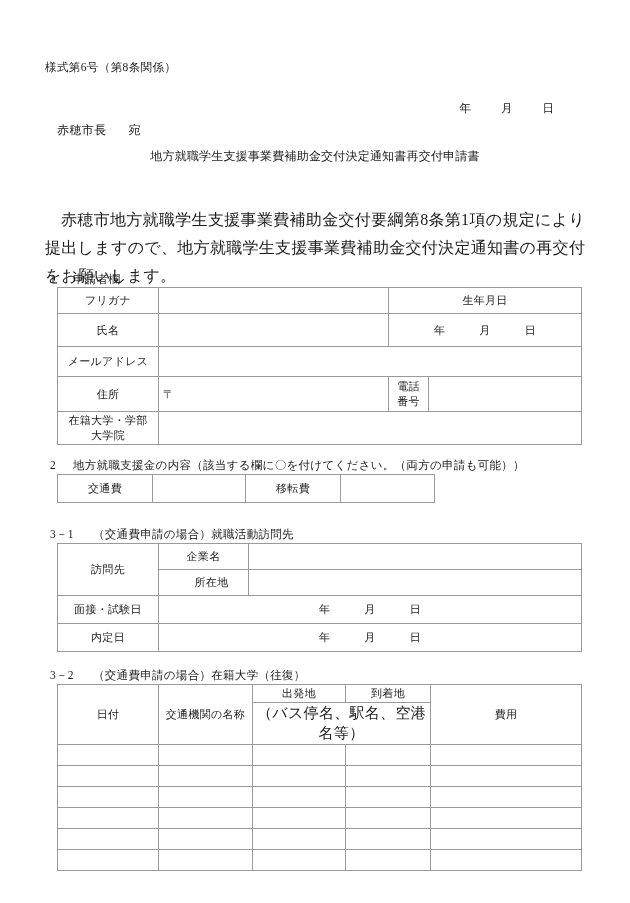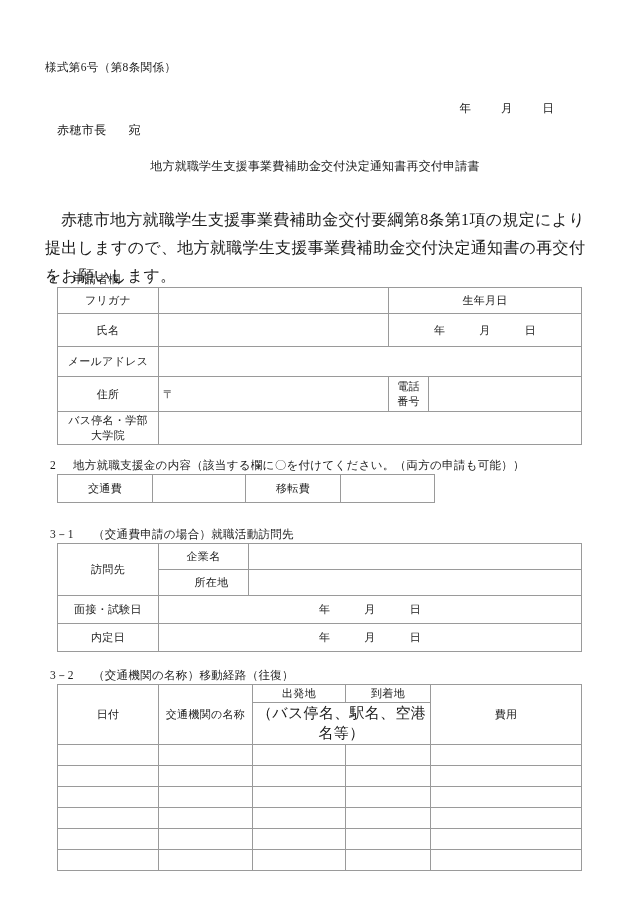--- a/index.html
+++ b/index.html
@@ -52,21 +52,21 @@
     top: 122px;
     font-size: 12px;
     letter-spacing: 0.4px;
     white-space: nowrap;
   }
   .addressee .to { margin-left: 22px; }
 
   .doc-title {
     position: absolute;
     left: 0;
-    top: 158px;
+    top: 148px;
     width: 630px;
     text-align: center;
     font-size: 12px;
     letter-spacing: 0.2px;
     white-space: nowrap;
   }
 
   .body-para {
     position: absolute;
     left: 45px;
@@ -187,21 +187,21 @@
           <span class="postal">〒</span>
         </td>
         <td class="hd tel-cell">
           <span>電話</span><br>
           <span>番号</span>
         </td>
         <td class="blank"></td>
       </tr>
       <tr>
         <td class="hd two-line" style="height:32px;">
-          <span>バス停名・学部</span><br>
+          <span>在籍大学・学部</span><br>
           <span>大学院</span>
         </td>
         <td class="blank" colspan="3"></td>
       </tr>
     </tbody>
   </table>
 
   <div class="sec-label" style="left:50px; top:458px;">
     <span class="num">2</span><span class="txt">地方就職支援金の内容（該当する欄に〇を付けてください。（両方の申請も可能））</span>
   </div>
@@ -252,21 +252,21 @@
       <tr>
         <td class="hd" style="height:27px;margin-top:20px;">内定日</td>
         <td class="blank" colspan="2">
           <span class="dateslots"><span class="s">年</span><span class="s">月</span><span class="s">日</span></span>
         </td>
       </tr>
     </tbody>
   </table>
 
   <div class="sec-label" style="left:50px; top:668px;">
-    <span class="num wide">3－2</span><span class="txt">（交通機関の名称）移動経路（往復）</span>
+    <span class="num wide">3－2</span><span class="txt">（交通費申請の場合）在籍大学（往復）</span>
   </div>
 
   <table class="form" style="left:57px; top:684px; width:524px;">
     <colgroup>
       <col style="width:101px">
       <col style="width:94px">
       <col style="width:93px">
       <col style="width:85px">
       <col style="width:151px">
     </colgroup>

